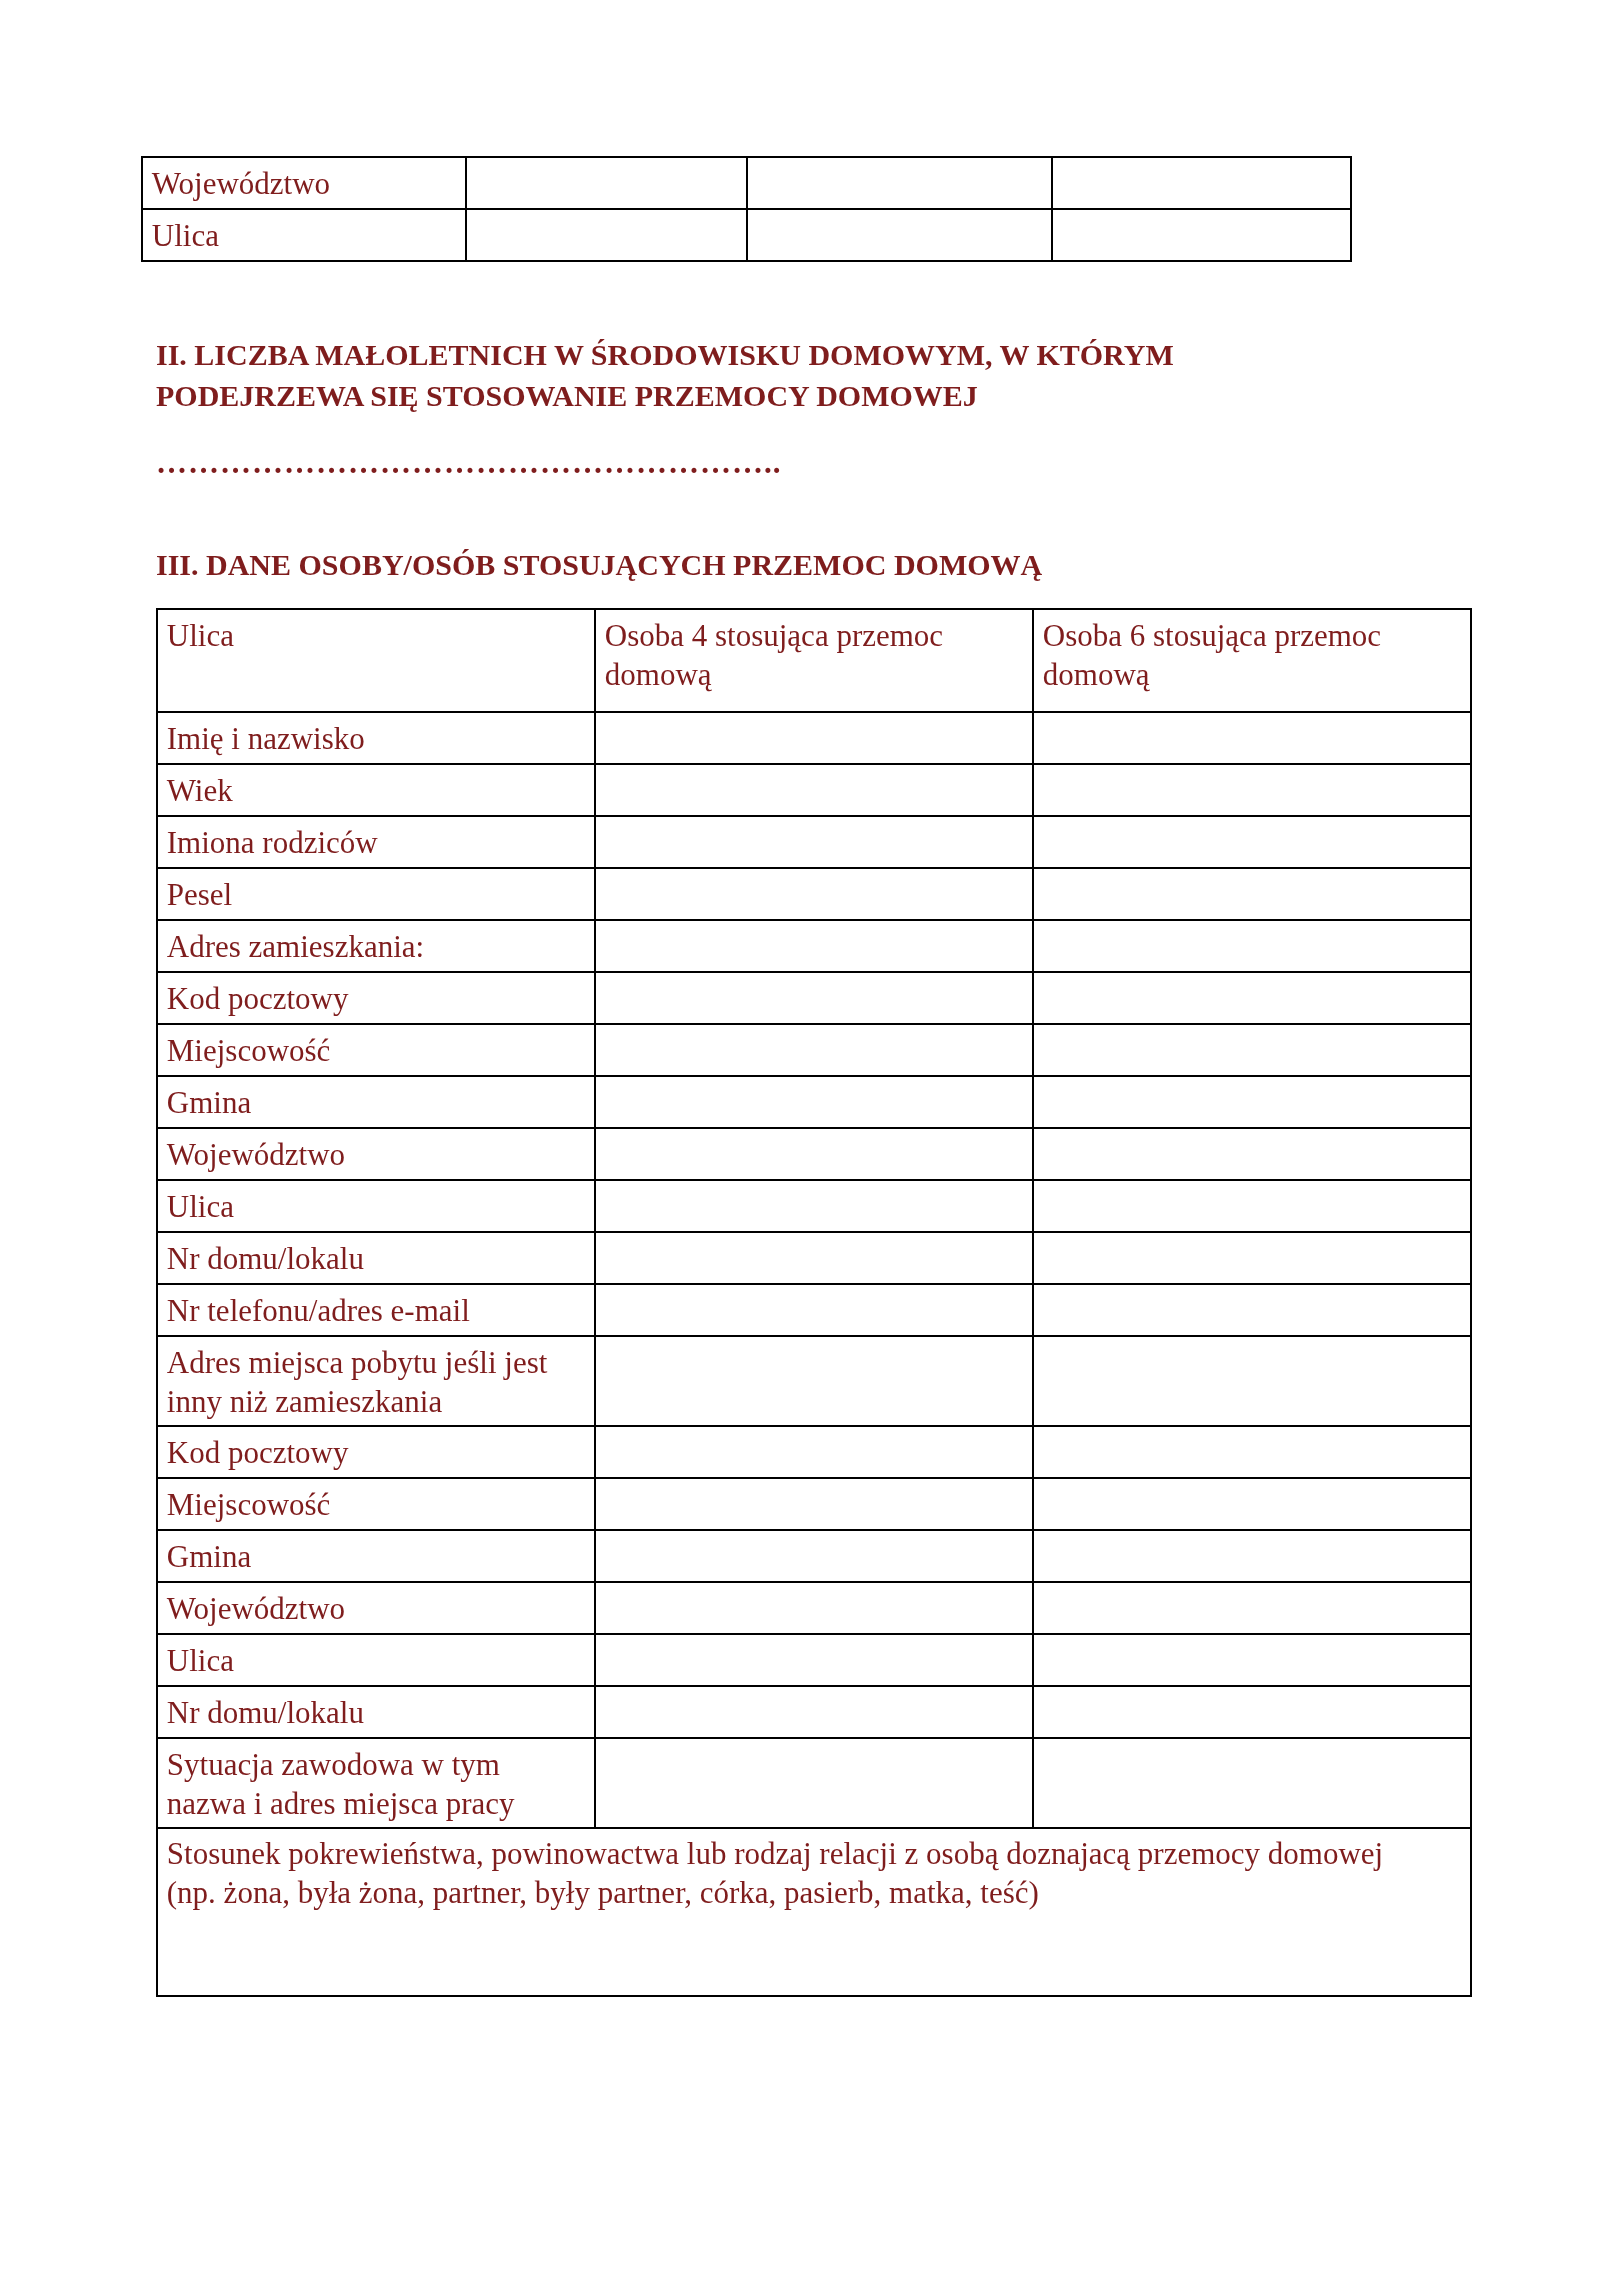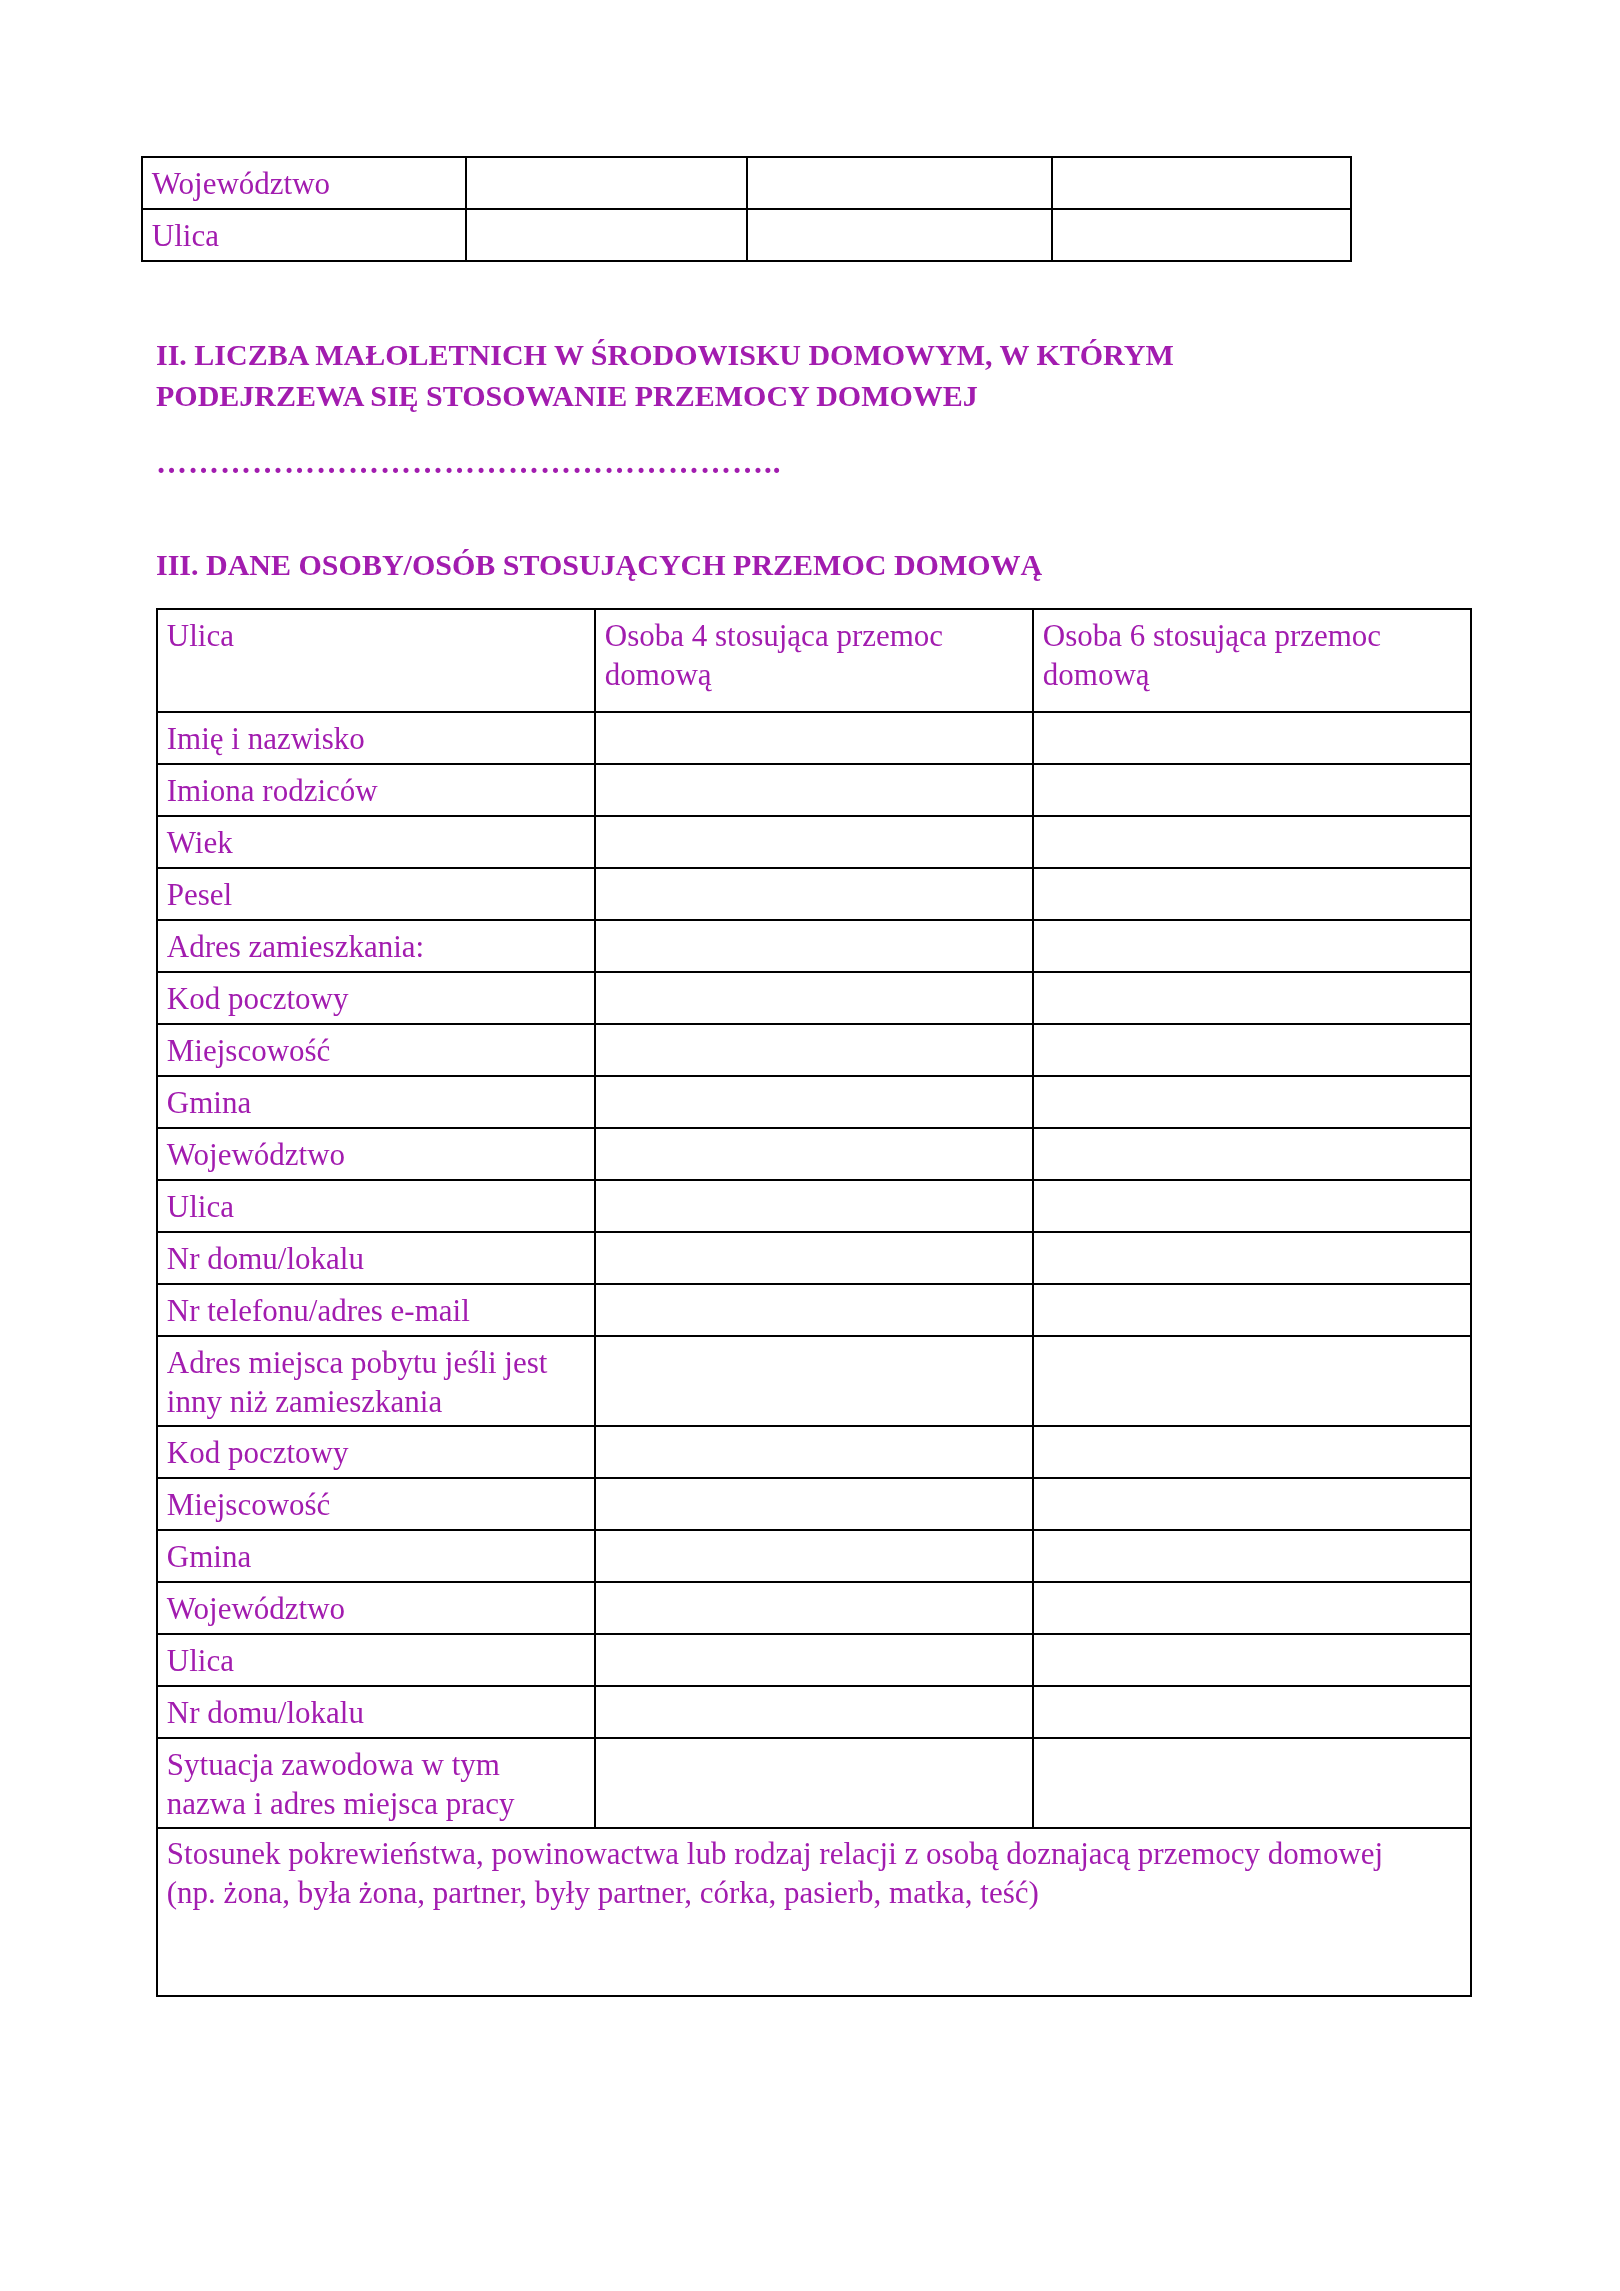--- a/index.html
+++ b/index.html
@@ -6,21 +6,21 @@
     margin: 0;
     padding: 0;
     background: #ffffff;
   }
   .page {
     position: relative;
     width: 1620px;
     height: 2292px;
     background: #ffffff;
     font-family: "Liberation Serif", serif;
-    color: #a21caf;
+    color: #7f1d1d;
     overflow: hidden;
   }
   table {
     position: absolute;
     border-collapse: collapse;
     table-layout: fixed;
     border: 2.9px solid #000;
   }
   td {
     border: 2px solid #000;
@@ -116,26 +116,26 @@
 domową</td>
         <td>Osoba 6 stosująca przemoc
 domową</td>
       </tr>
     <tr class="r">
       <td>Imię i nazwisko</td>
       <td></td>
       <td></td>
     </tr>
         <tr class="r">
+      <td>Wiek</td>
+      <td></td>
+      <td></td>
+    </tr>
+        <tr class="r">
       <td>Imiona rodziców</td>
-      <td></td>
-      <td></td>
-    </tr>
-        <tr class="r">
-      <td>Wiek</td>
       <td></td>
       <td></td>
     </tr>
         <tr class="r">
       <td>Pesel</td>
       <td></td>
       <td></td>
     </tr>
         <tr class="r">
       <td>Adres zamieszkania:</td>

